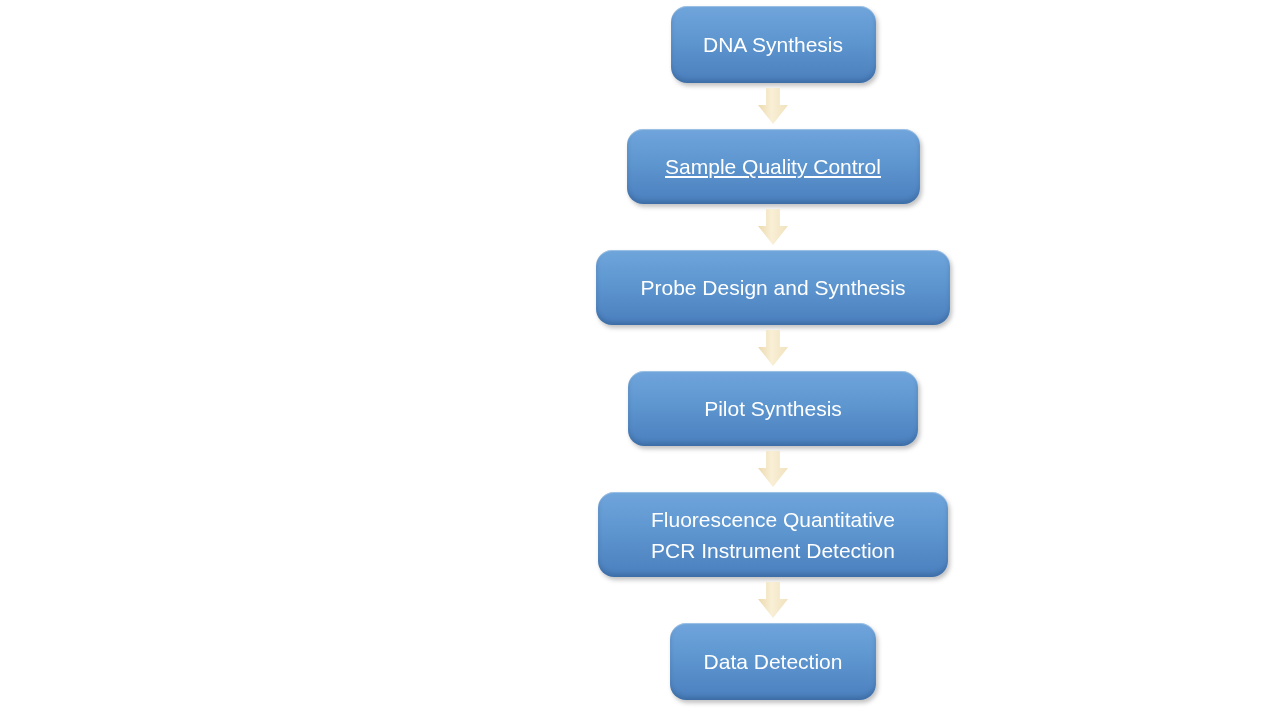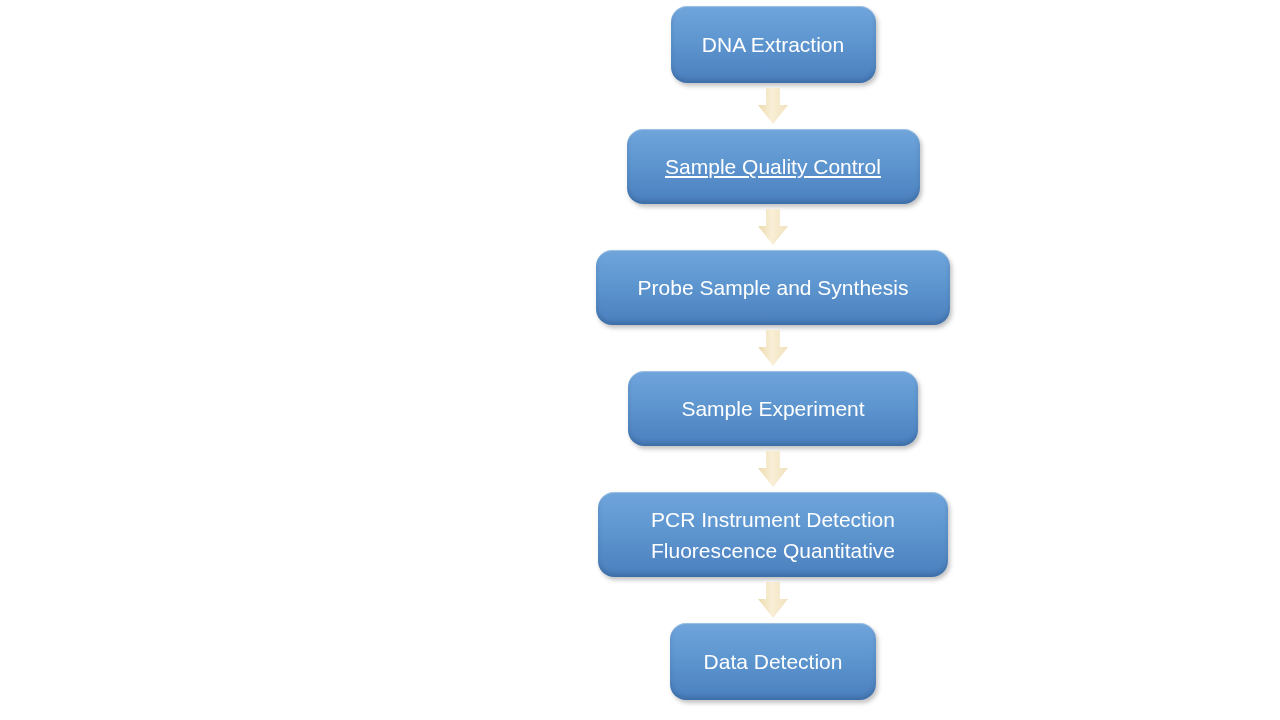--- a/index.html
+++ b/index.html
@@ -58,46 +58,46 @@
     filter: drop-shadow(1.5px 2px 1.5px rgba(150,140,110,0.55));
   }
 </style>
 </head>
 <body>
 
 <div class="canvas">
   <div class="flow-column">
 
     <div class="step s1">
-      <span>DNA Extraction</span>
+      <span>DNA Synthesis</span>
     </div>
 
     <div class="down-arrow"></div>
 
     <div class="step s2">
       <span>Sample Quality Control</span>
     </div>
 
     <div class="down-arrow"></div>
 
     <div class="step s3">
-      <span>Probe Sample and Synthesis</span>
+      <span>Probe Design and Synthesis</span>
     </div>
 
     <div class="down-arrow"></div>
 
     <div class="step s4">
-      <span>Sample Experiment</span>
+      <span>Pilot Synthesis</span>
     </div>
 
     <div class="down-arrow"></div>
 
     <div class="step s5">
+      <span>Fluorescence Quantitative</span>
       <span>PCR Instrument Detection</span>
-      <span>Fluorescence Quantitative</span>
     </div>
 
     <div class="down-arrow"></div>
 
     <div class="step s6">
       <span>Data Detection</span>
     </div>
 
   </div>
 </div>

